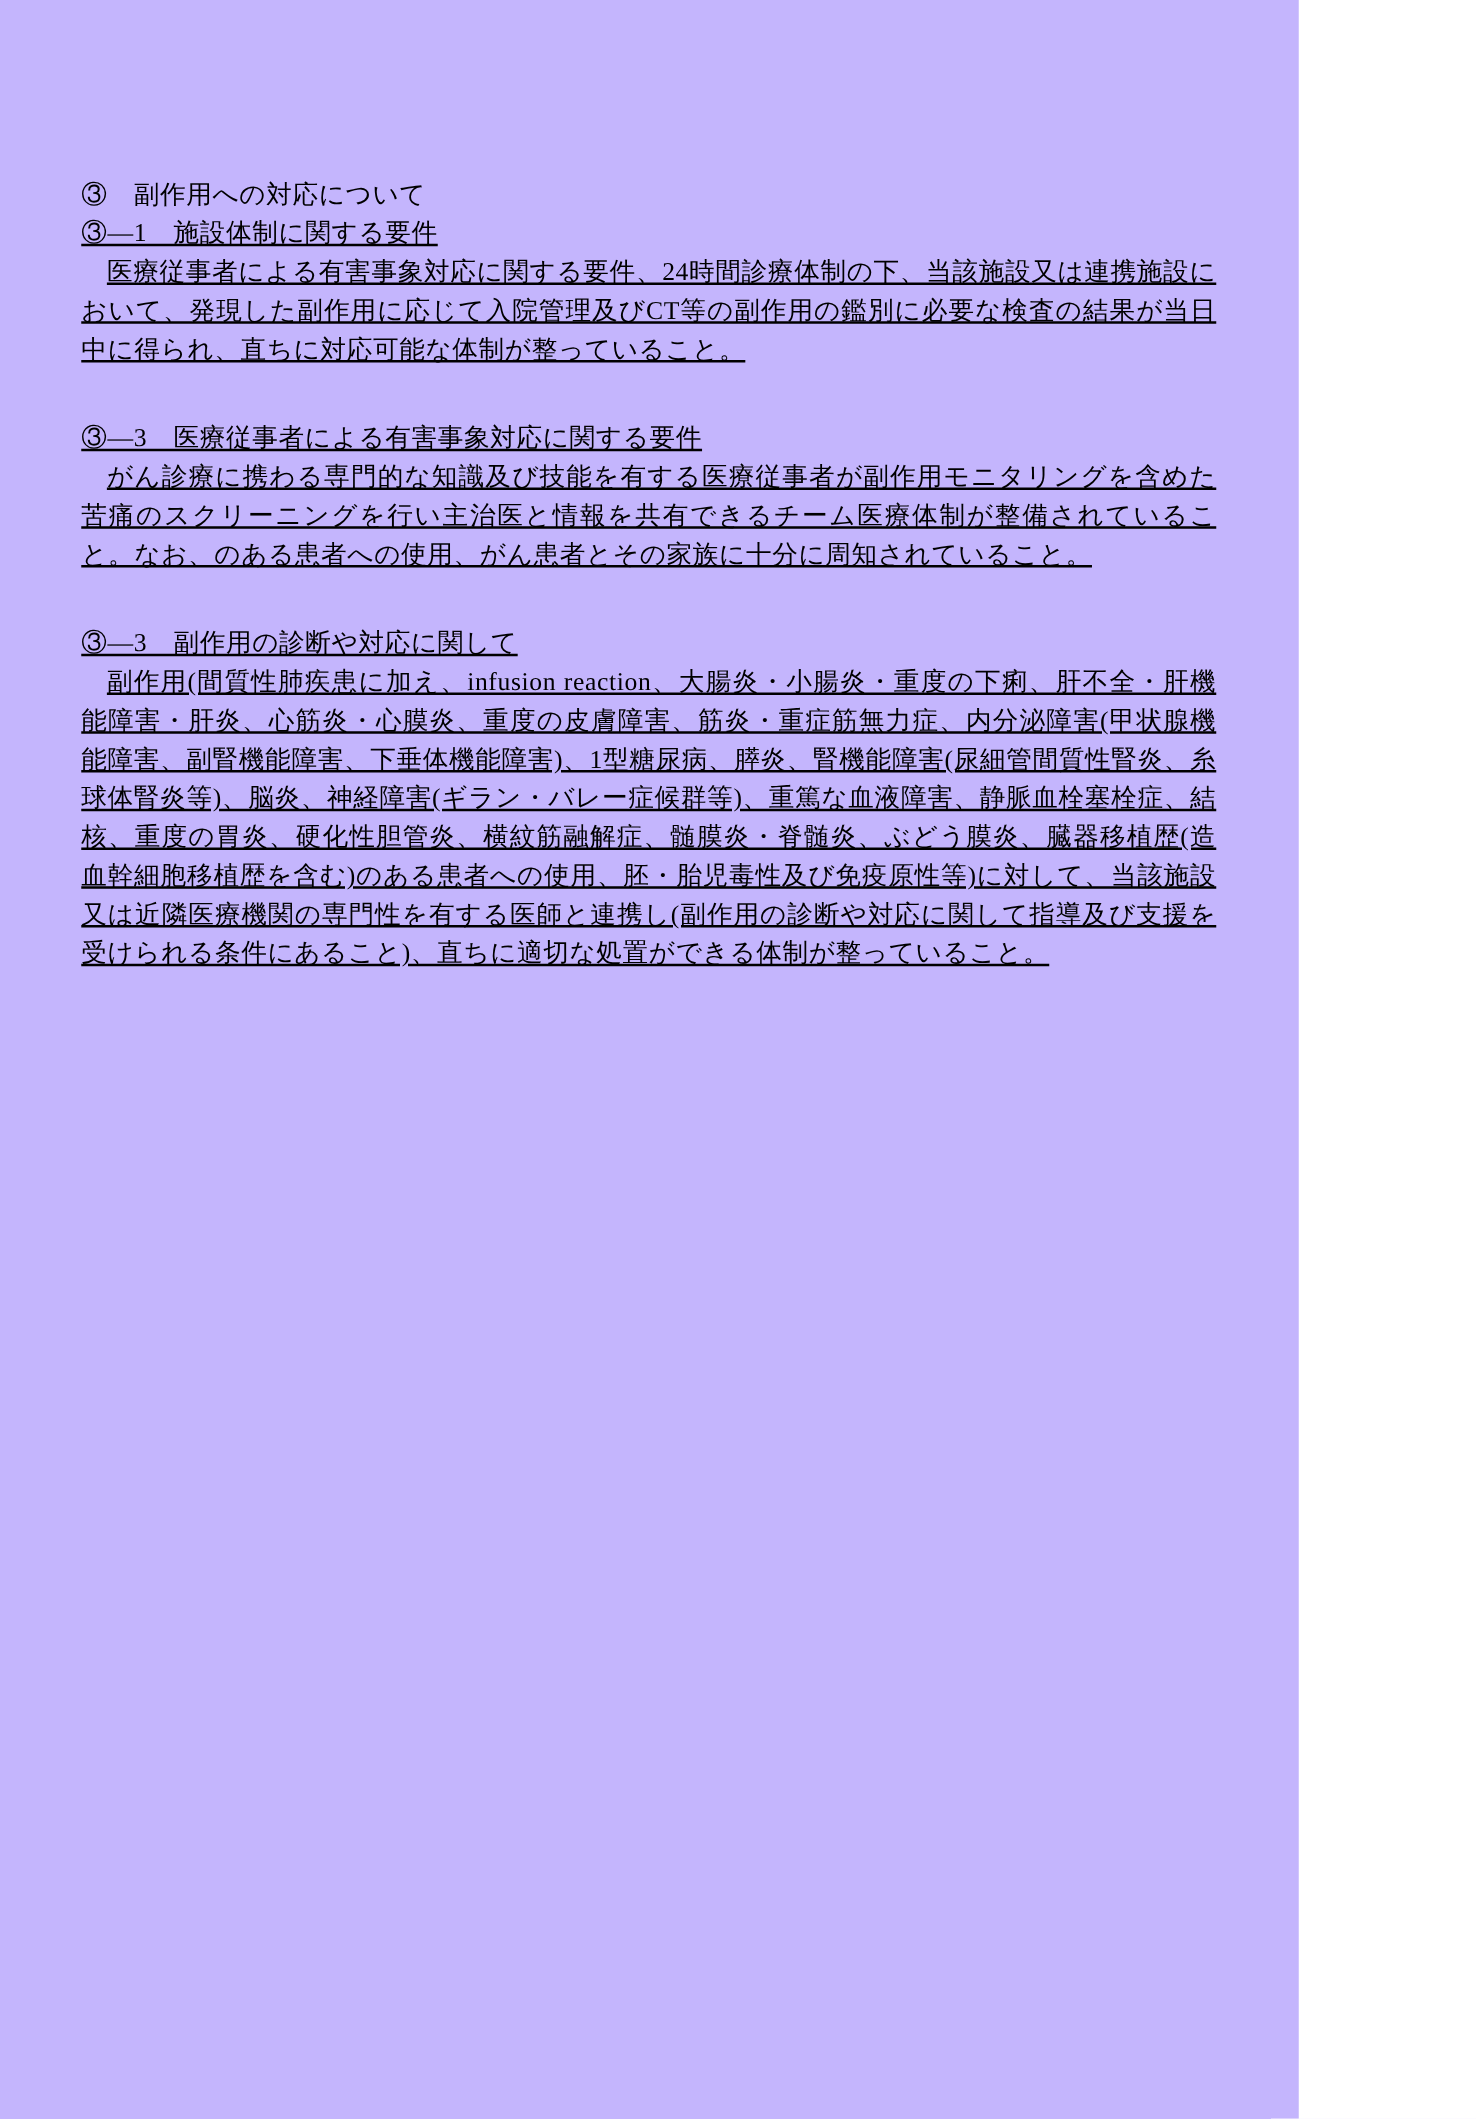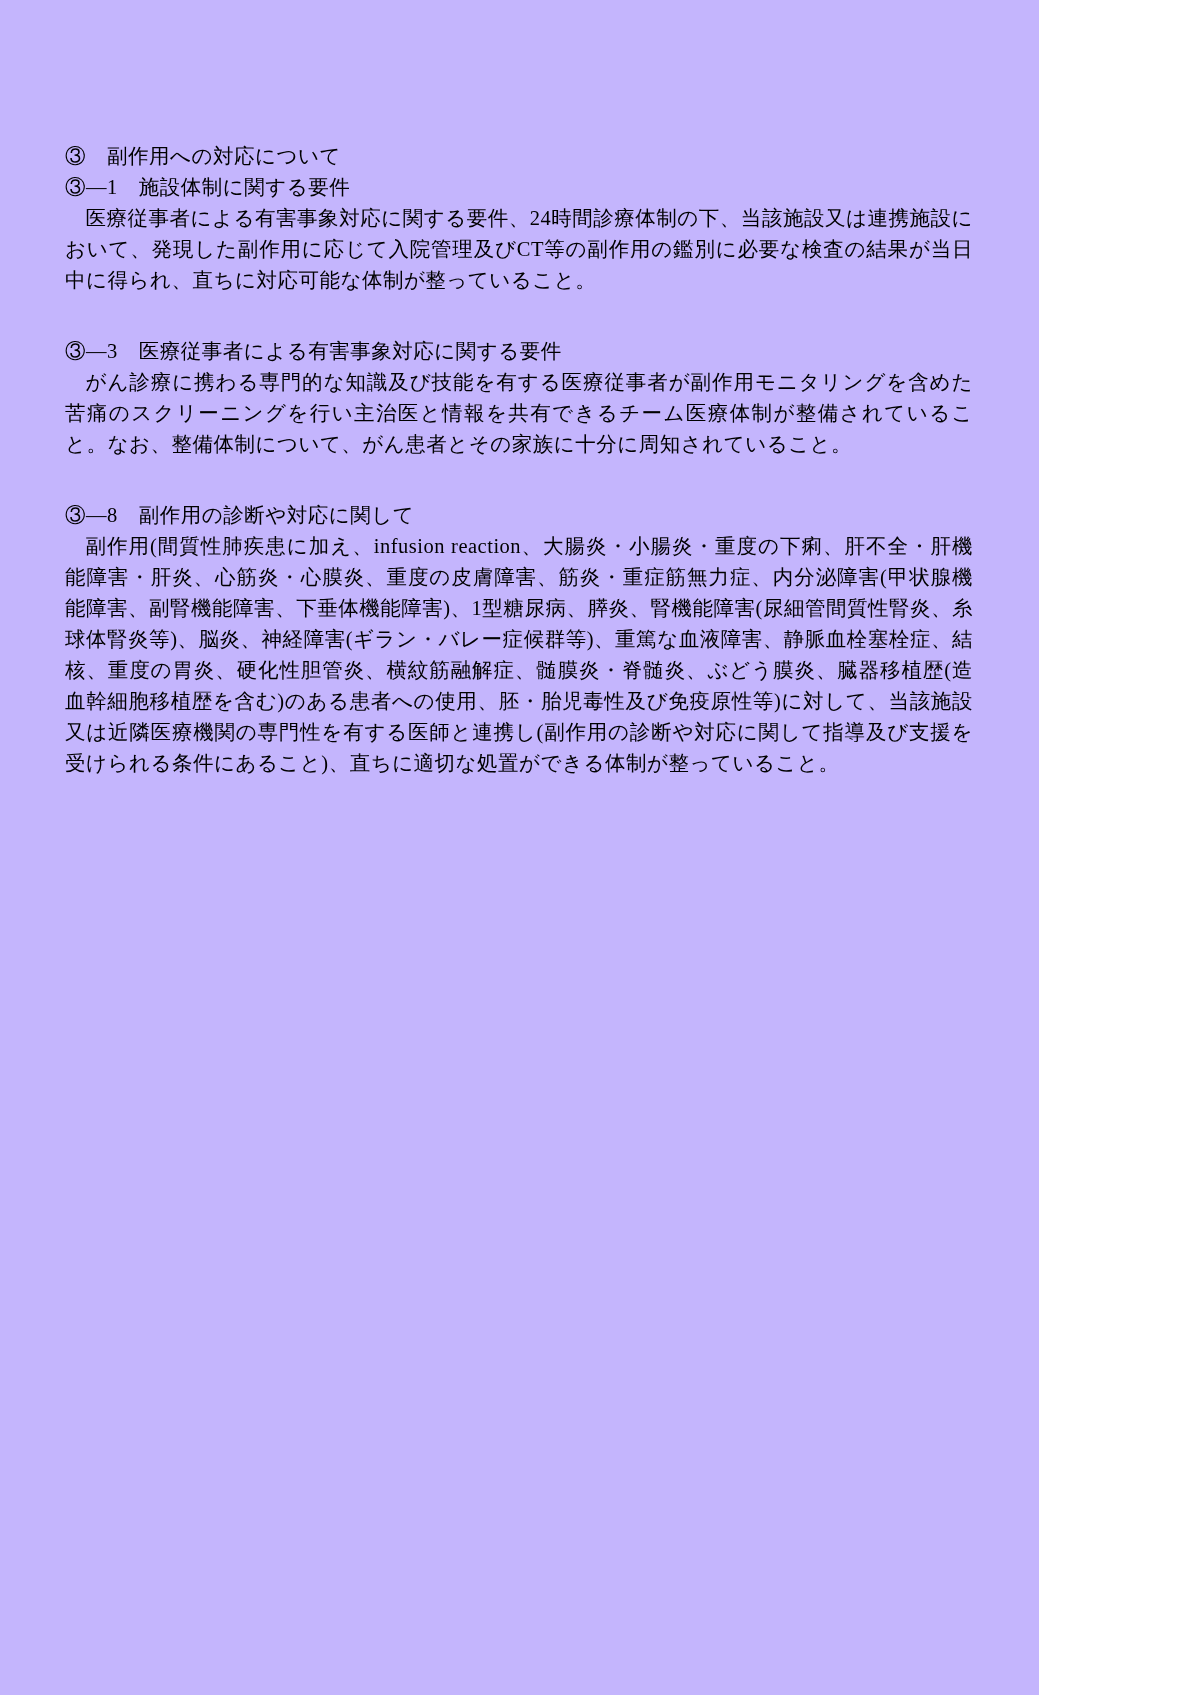--- a/index.html
+++ b/index.html
@@ -28,40 +28,41 @@
     line-height: 31px;
     font-weight: normal;
     letter-spacing: 0.5px;
   }
   .body-text {
     text-align: justify;
     text-indent: 1em;
   }
   .doc-section {
     margin-top: 40px;
+    text-decoration: underline;
   }
   .doc-section.first {
     margin-top: 0;
   }
 </style>
 </head>
 <body>
 
 <div class="page">
 
   <h1 class="doc-title">③　副作用への対応について</h1>
 
   <section class="doc-section first">
     <h2 class="sub-heading">③―1　施設体制に関する要件</h2>
     <p class="body-text">医療従事者による有害事象対応に関する要件、24時間診療体制の下、当該施設又は連携施設において、発現した副作用に応じて入院管理及びCT等の副作用の鑑別に必要な検査の結果が当日中に得られ、直ちに対応可能な体制が整っていること。</p>
   </section>
 
   <section class="doc-section">
     <h2 class="sub-heading">③―3　医療従事者による有害事象対応に関する要件</h2>
-    <p class="body-text">がん診療に携わる専門的な知識及び技能を有する医療従事者が副作用モニタリングを含めた苦痛のスクリーニングを行い主治医と情報を共有できるチーム医療体制が整備されていること。なお、整備体制について、がん患者とその家族に十分に周知されていること。</p>
+    <p class="body-text">がん診療に携わる専門的な知識及び技能を有する医療従事者が副作用モニタリングを含めた苦痛のスクリーニングを行い主治医と情報を共有できるチーム医療体制が整備されていること。なお、のある患者への使用、がん患者とその家族に十分に周知されていること。</p>
   </section>
 
   <section class="doc-section">
-    <h2 class="sub-heading">③―8　副作用の診断や対応に関して</h2>
+    <h2 class="sub-heading">③―3　副作用の診断や対応に関して</h2>
     <p class="body-text">副作用(間質性肺疾患に加え、infusion reaction、大腸炎・小腸炎・重度の下痢、肝不全・肝機能障害・肝炎、心筋炎・心膜炎、重度の皮膚障害、筋炎・重症筋無力症、内分泌障害(甲状腺機能障害、副腎機能障害、下垂体機能障害)、1型糖尿病、膵炎、腎機能障害(尿細管間質性腎炎、糸球体腎炎等)、脳炎、神経障害(ギラン・バレー症候群等)、重篤な血液障害、静脈血栓塞栓症、結核、重度の胃炎、硬化性胆管炎、横紋筋融解症、髄膜炎・脊髄炎、ぶどう膜炎、臓器移植歴(造血幹細胞移植歴を含む)のある患者への使用、胚・胎児毒性及び免疫原性等)に対して、当該施設又は近隣医療機関の専門性を有する医師と連携し(副作用の診断や対応に関して指導及び支援を受けられる条件にあること)、直ちに適切な処置ができる体制が整っていること。</p>
   </section>
 
 </div>
 
 </body></html>

